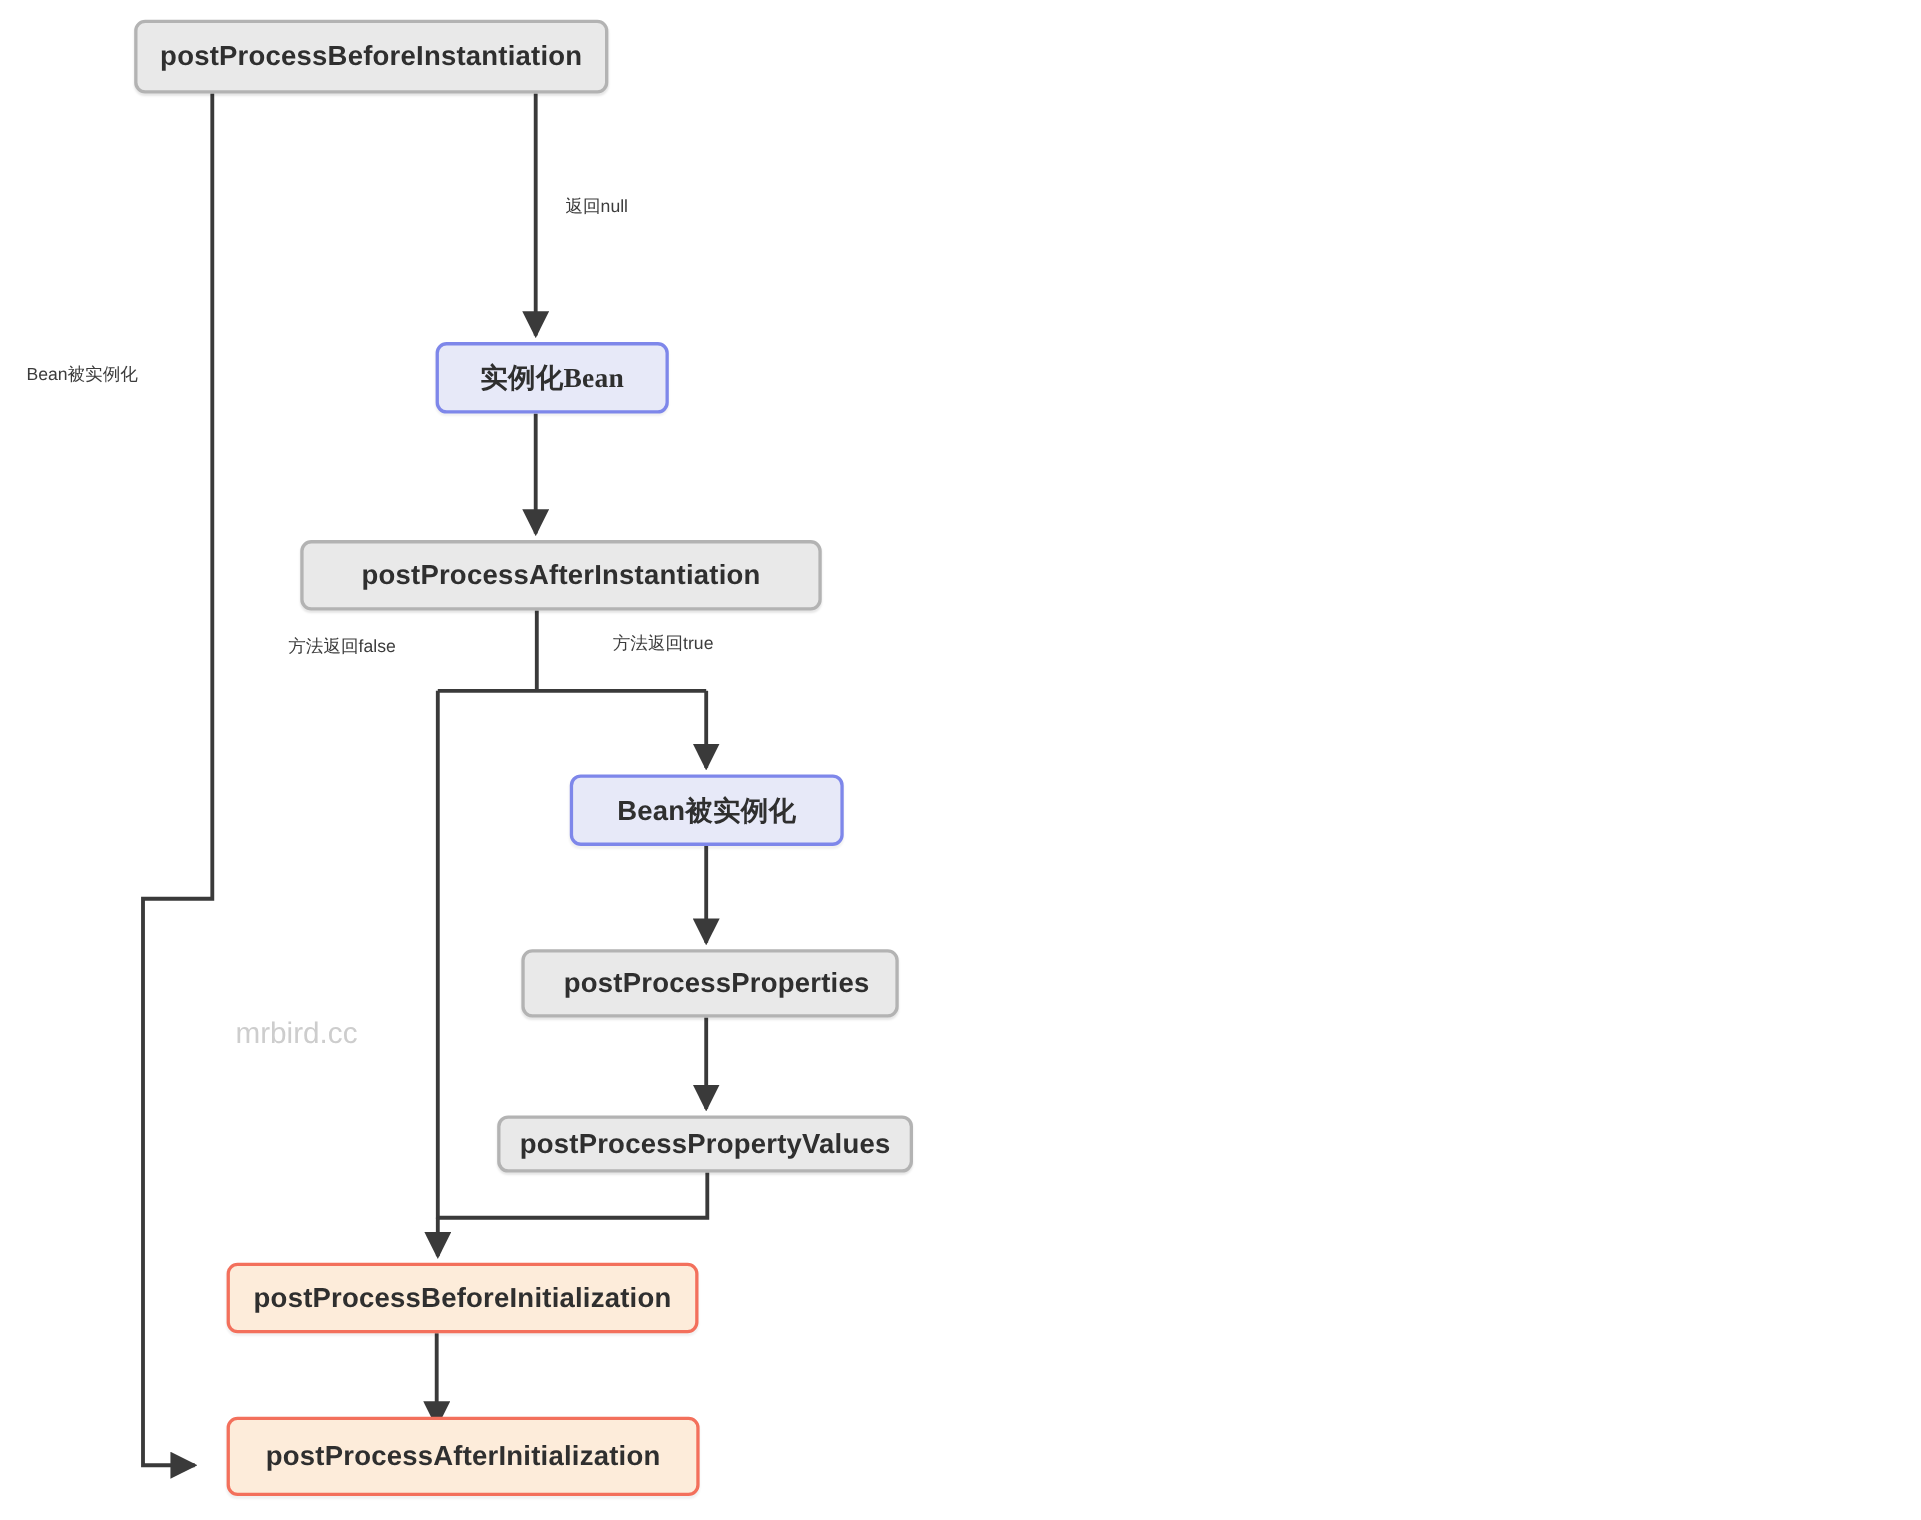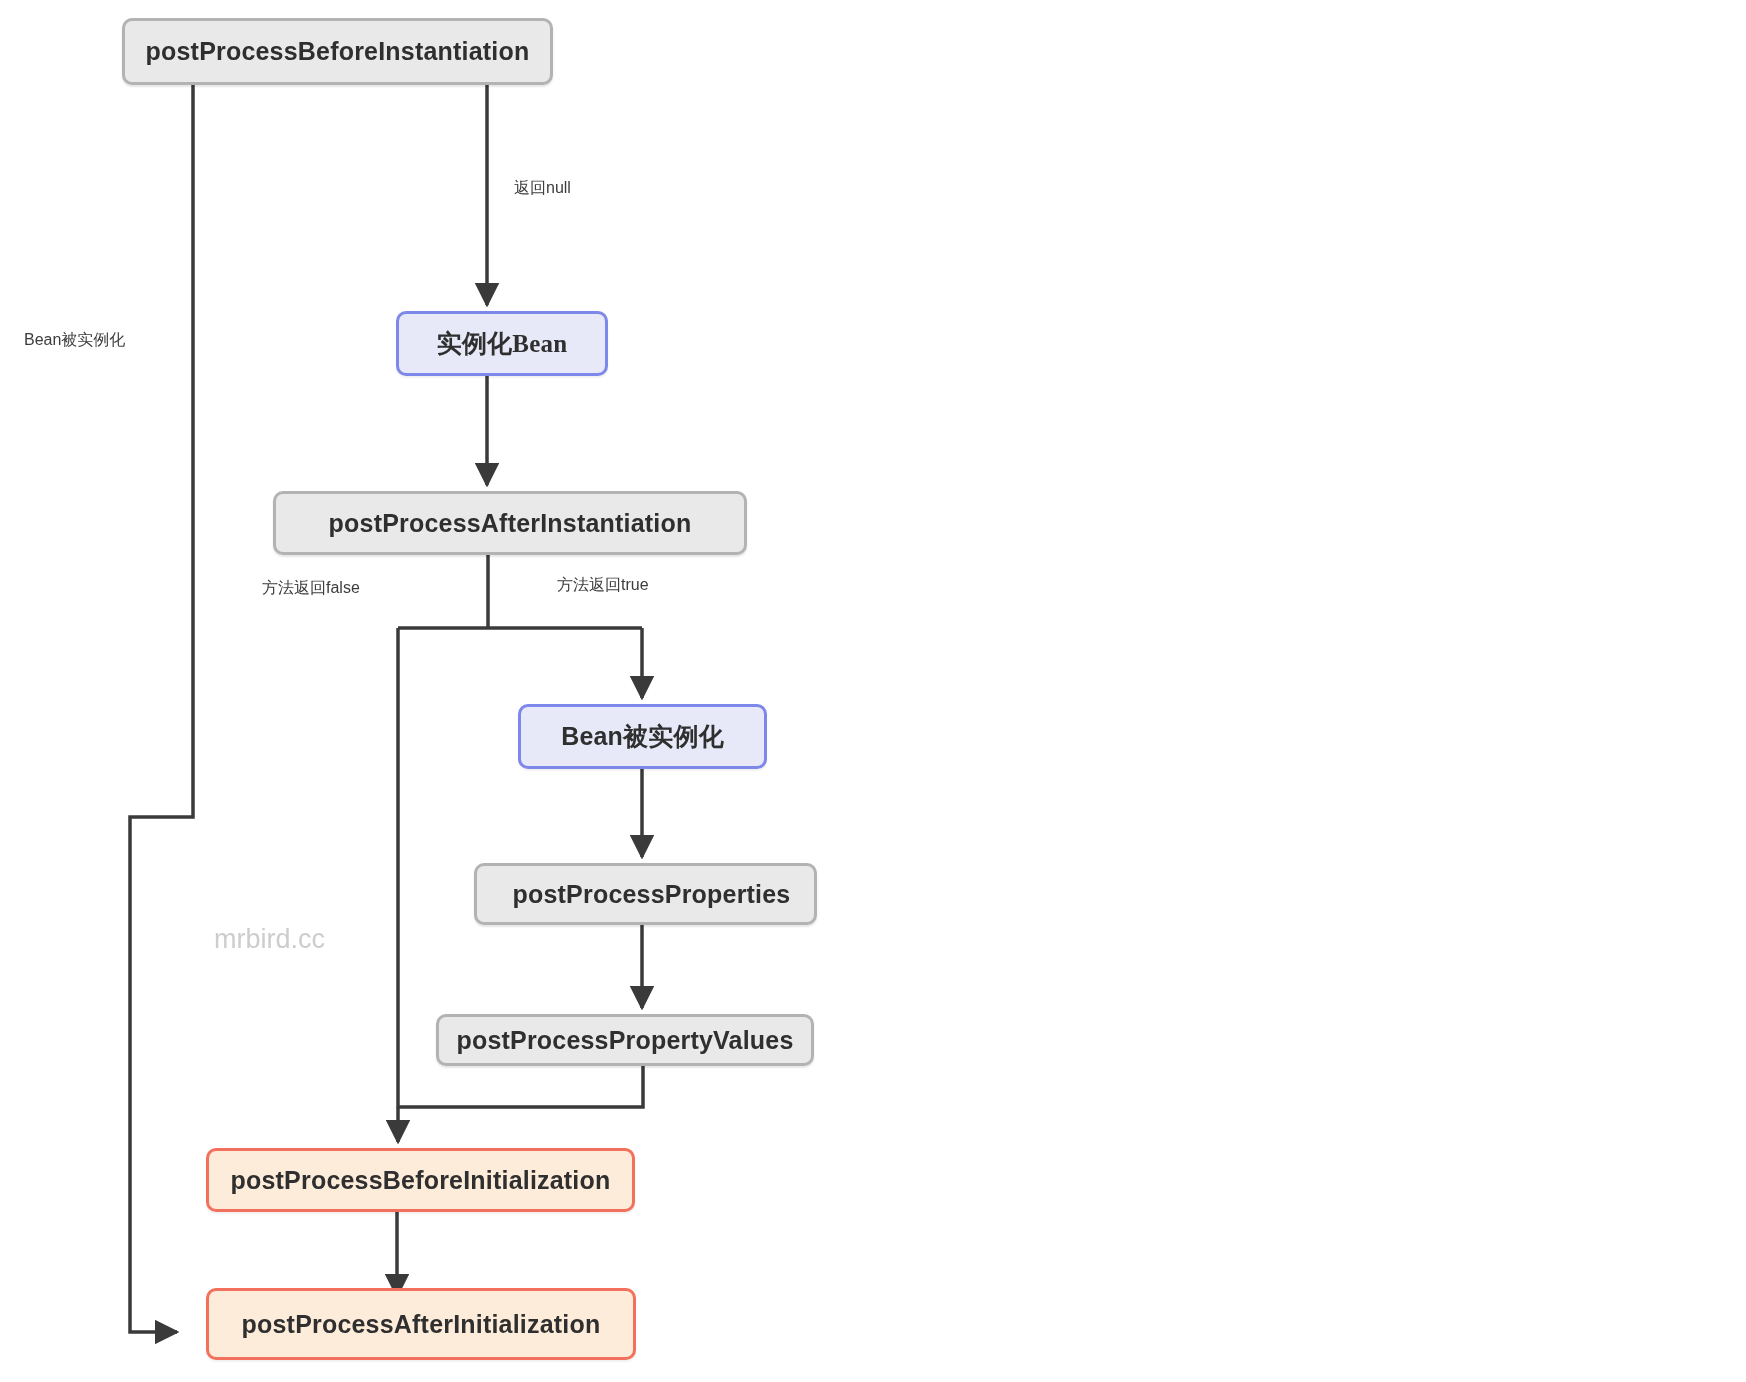--- a/index.html
+++ b/index.html
@@ -58,21 +58,21 @@
     background:var(--orange-fill);
     border:3px solid var(--orange-border);
     box-shadow:0 2px 2px rgba(0,0,0,0.06);
     margin-left:23px;
   }
   .n0{left:122px;top:18px;width:431px;height:67px;text-align:center;}
   .n1{left:396px;top:311px;width:212px;height:65px;font-family:Liberation Serif, serif;}
   .n2{left:273px;top:491px;width:474px;height:64px;}
   .n3{left:518px;top:704px;width:249px;height:65px;}
   .n4{left:474px;top:863px;width:343px;height:62px;padding-left:12px;}
-  .n5{left:436px;top:1014px;width:378px;height:52px;}
+  .n5{left:452px;top:1014px;width:378px;height:52px;}
   .n6{left:183px;top:1148px;width:429px;height:64px;}
   .n7{left:183px;top:1288px;width:430px;height:72px;}
   .edge-label{
     position:absolute;
     font-size:16px;
     color:var(--label-text);
     white-space:nowrap;
   }
   .lbl-return-null{left:514px;top:178px;}
   .lbl-bean-instantiated{left:24px;top:330px;}

